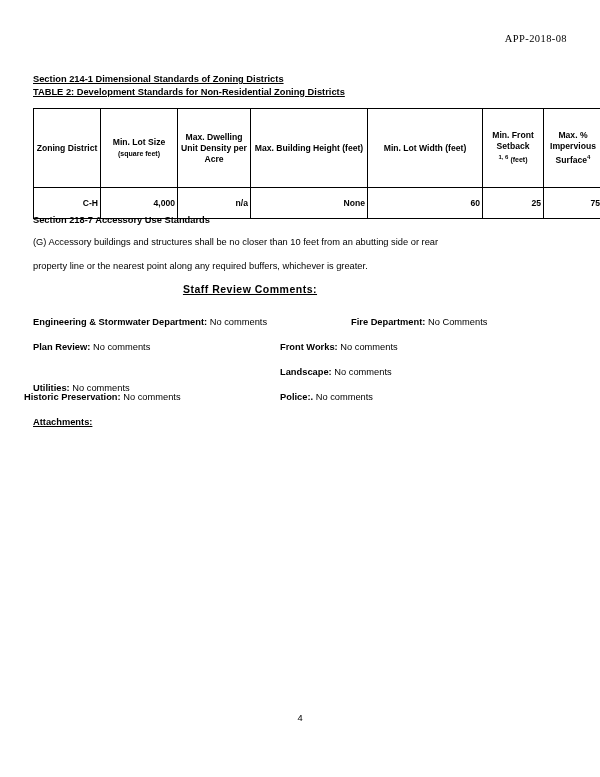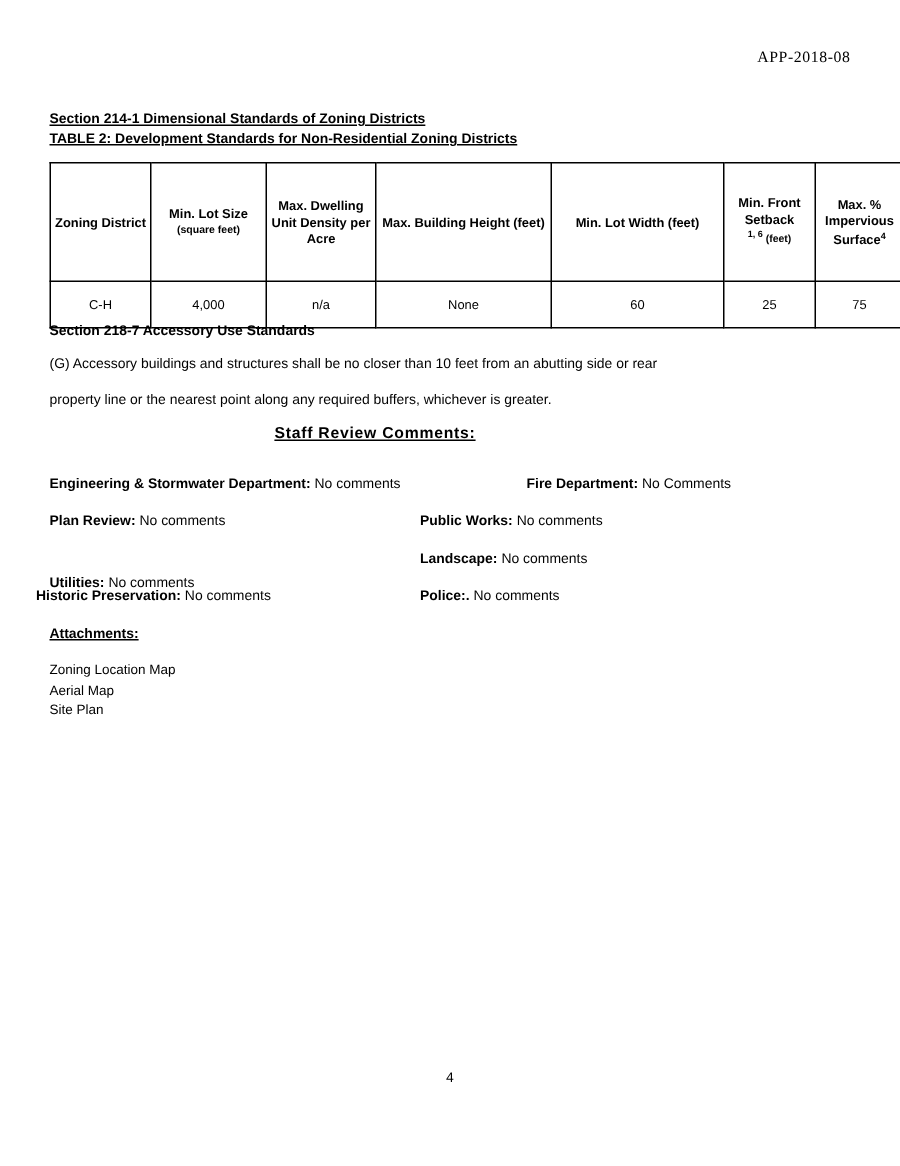--- a/index.html
+++ b/index.html
@@ -60,22 +60,23 @@
     font-size: 8.6px;
   }
   table.std th {
     font-weight: bold;
     padding: 6px 2px;
     height: 66px;
     line-height: 11px;
   }
   table.std td {
     height: 26px;
-    font-weight: normal;
+    font-weight: bold;
     padding: 2px;
+    text-align: right;
   }
   .smalllabel {
     font-size: 7px;
     font-weight: bold;
     display: block;
   }
   sup {
     font-size: 6px;
     vertical-align: super;
   }
@@ -224,21 +225,21 @@
   <div class="comment-row" style="top:316px; left:351px;">
     <b>Fire Department:</b>
     <span>No Comments</span>
   </div>
 
   <div class="comment-row" style="top:341px; left:33px;">
     <b>Plan Review:</b>
     <span>No comments</span>
   </div>
   <div class="comment-row" style="top:341px; left:280px;">
-    <b>Public Works:</b>
+    <b>Front Works:</b>
     <span>No comments</span>
   </div>
 
   <div class="comment-row" style="top:382px; left:33px;">
     <b>Utilities:</b>
     <span>No comments</span>
   </div>
   <div class="comment-row" style="top:366px; left:280px;">
     <b>Landscape:</b>
     <span>No comments</span>
@@ -248,21 +249,16 @@
     <b>Historic Preservation:</b>
     <span>No comments</span>
   </div>
   <div class="comment-row" style="top:391px; left:280px;text-align:right;">
     <b>Police:.</b>
     <span>No comments</span>
   </div>
 
   <div class="attachments-heading" style="top:417px;">Attachments:</div>
 
-  <div class="attachments-list">
-    <div>Zoning Location Map</div>
-    <div>Aerial Map</div>
-    <div>Site Plan</div>
-  </div>
 
   <div class="page-number">4</div>
 
 </div>
 
 </body></html>

